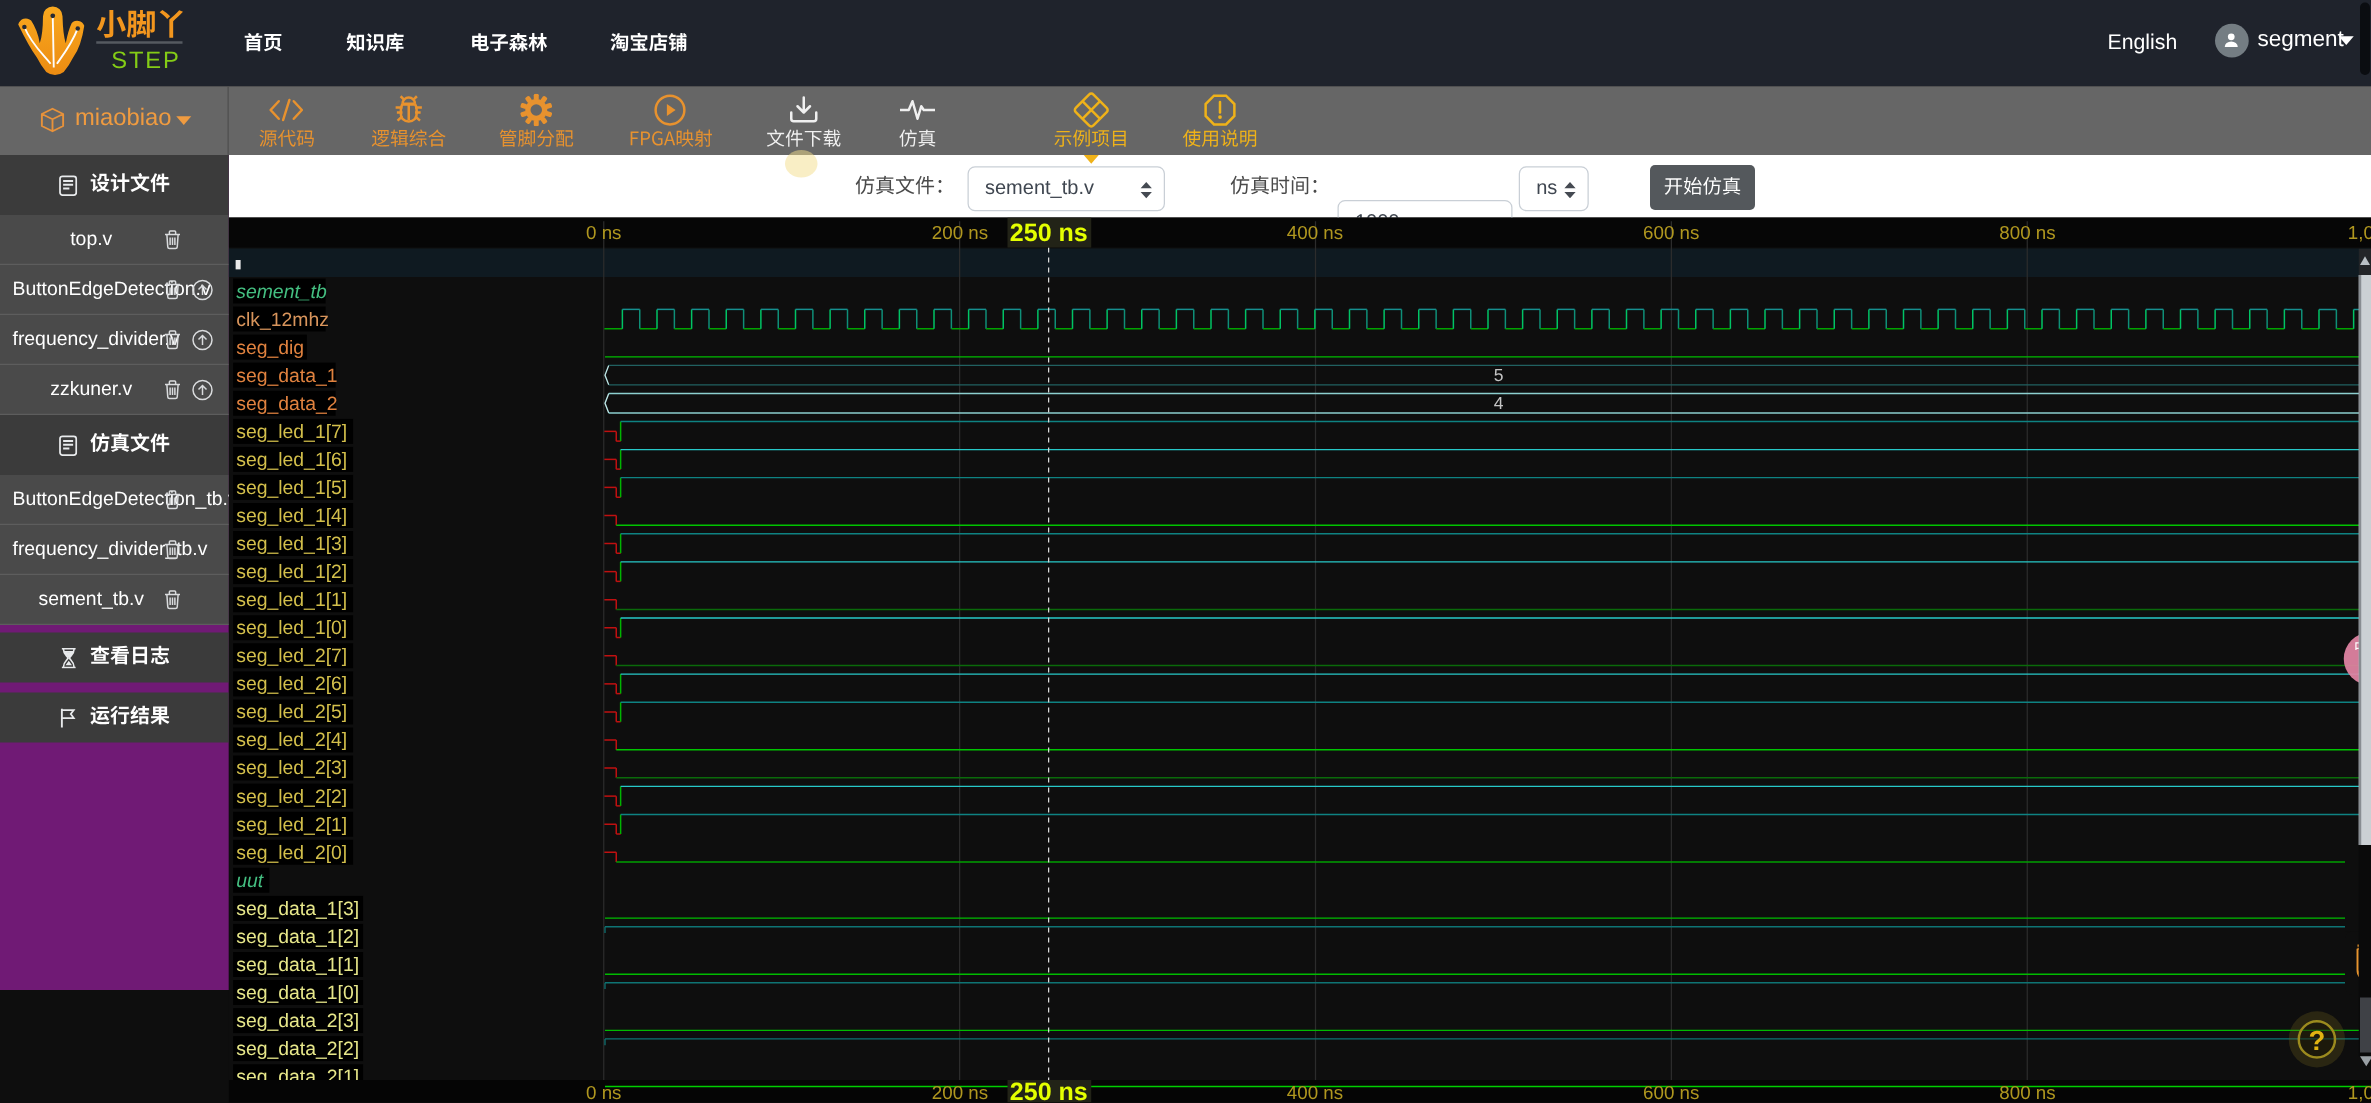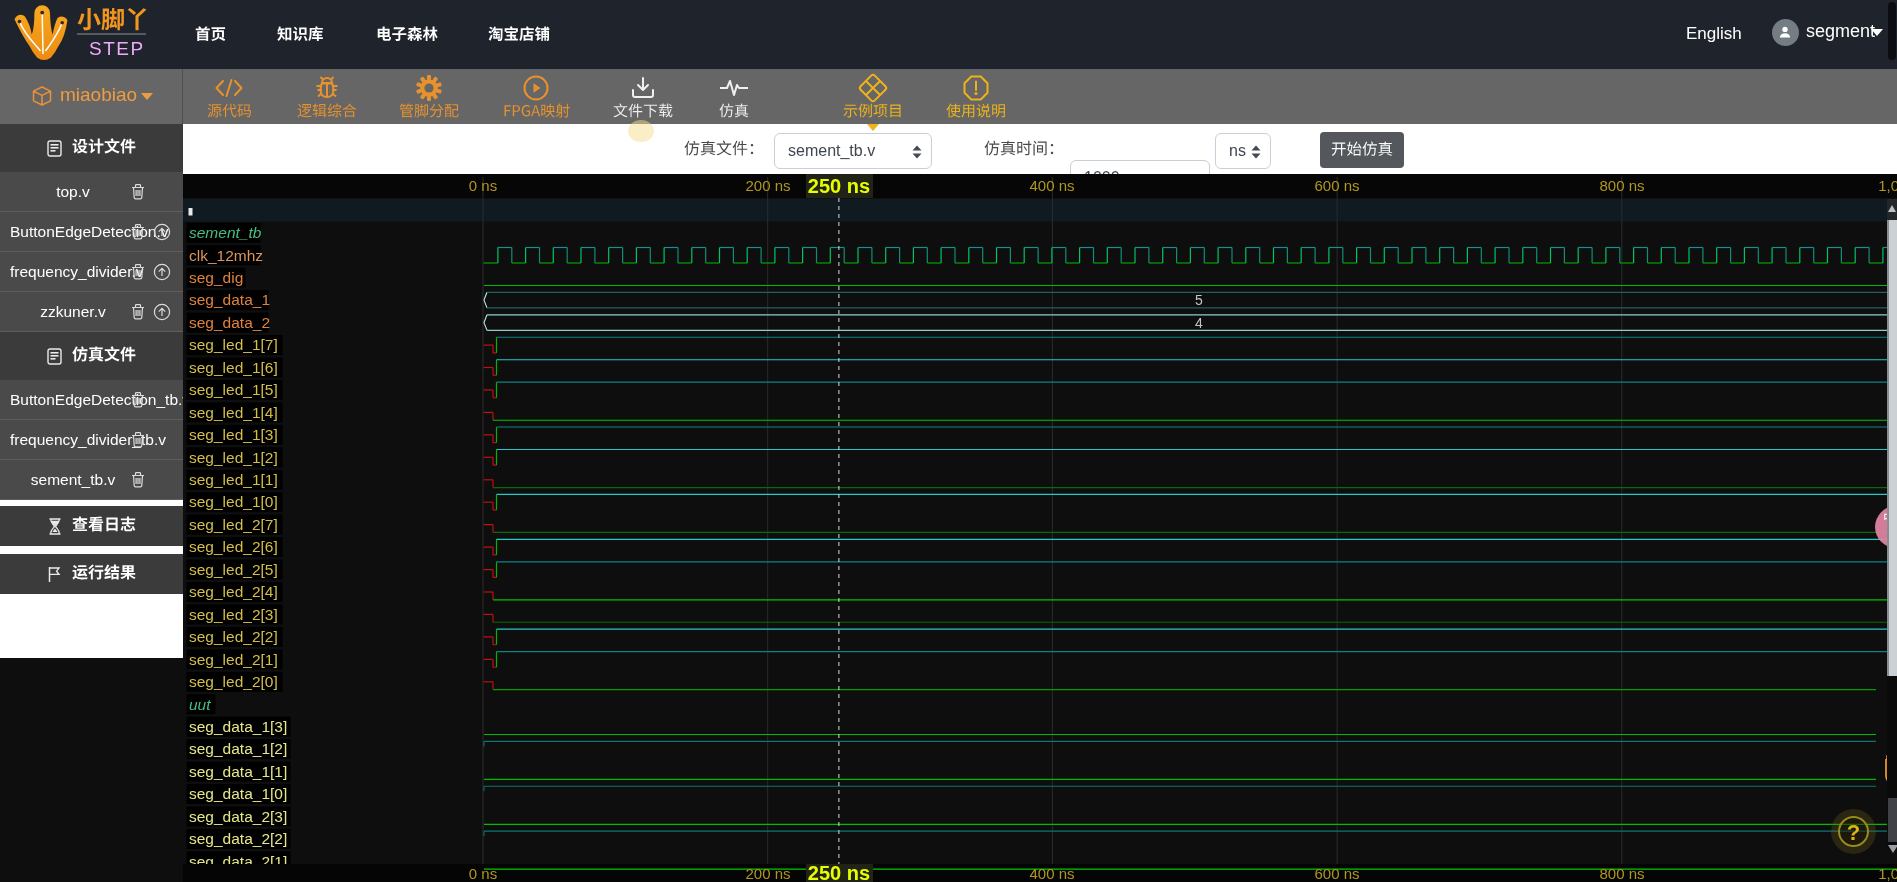--- a/index.html
+++ b/index.html
@@ -2,21 +2,21 @@
 <html lang="zh"><head>
 <meta charset="utf-8">
 <title>STEP FPGA</title>
 <style>
 * { margin:0; padding:0; box-sizing:border-box; }
 html,body { width:1897px; height:882px; overflow:hidden; background:#0e0e0e; font-family:"Liberation Sans",sans-serif; }
 .nav { position:absolute; left:0; top:0; width:1897px; height:69px; background:#1f232c; }
 .logo { position:absolute; left:14px; top:4px; }
 .lname { position:absolute; left:77px; top:7px; }
 .lline { position:absolute; left:77px; top:33px; width:69px; height:1.5px; background:#555a60; }
-.lstep { position:absolute; left:89px; top:38px; color:#f0abfc; font-size:19px; letter-spacing:1.5px;text-align:right; }
+.lstep { position:absolute; left:89px; top:38px; color:#84cc16; font-size:19px; letter-spacing:1.5px;text-align:right; }
 .nlink { position:absolute; top:26px; } .nlink svg, .tlab svg, .sht svg, .wlab svg { display:block; }
 .neng { position:absolute; top:24px; left:1686px; color:#fff; font-size:17px; }
 .avatar { position:absolute; left:1772px; top:19px; width:27px; height:27px; border-radius:50%; background:#747d83; }
 .avatar svg { position:absolute; left:5px; top:5px; }
 .uname { position:absolute; left:1806px; top:21px; color:#fff; font-size:18px; }
 .ucaret { position:absolute; left:1871px; top:29px; width:0; height:0; border-left:6px solid transparent; border-right:6px solid transparent; border-top:7px solid #fff; }
 .toolbar { position:absolute; left:0; top:69px; width:1897px; height:55px; background:#666666; }
 .tleft { position:absolute; left:0; top:0; width:183px; height:55px; border-right:1px solid #4f4f4f;text-decoration:underline; }
 .tbox { position:absolute; left:31px; top:16px; }
 .tproj { position:absolute; left:60px; top:15px; color:#ef9b40; font-size:19px; }
@@ -25,21 +25,21 @@
 .ticon { position:absolute; left:-15px; top:5px; width:30px; height:28px; display:flex; align-items:center; justify-content:center; }
 .tlab { position:absolute; top:34px; left:-60px; width:120px; display:flex; justify-content:center; }
 .extri { position:absolute; left:867px; top:124px; width:0; height:0; border-left:6px solid transparent; border-right:6px solid transparent; border-top:7px solid #efb219; z-index:5; }
 .glow { position:absolute; left:628px; top:120px; width:26px; height:22px; border-radius:50%; background:rgba(243,222,140,0.5); z-index:5; }
 .whitebar { position:absolute; left:183px; top:124px; width:1714px; height:50px; background:#fff; }
 .wlab { position:absolute; top:16px; color:#4a4a4a; font-size:16px; }
 .wsel { position:absolute; top:9px; height:36px; border:1px solid #c9cfd6; border-radius:6px; background:#fff; color:#3f4650; font-size:16px; line-height:34px; padding-left:13px; }
 .warr { position:absolute; right:9px; top:10px; width:10px; height:16px; }
 .winp { position:absolute; top:9px; height:36px; border:1px solid #c9cfd6; border-radius:6px; color:#3f4650; font-size:16px; line-height:34px; padding-left:13px;margin-top:27px; }
 .wbtn { position:absolute; left:1137px; top:8px; width:84px; height:36px; background:#54585c; border-radius:4px; display:flex; align-items:center; justify-content:center; }
-.sidebar { position:absolute; left:0; top:124px; width:183px; height:534px; background:#ffffff; }
+.sidebar { position:absolute; left:0; top:124px; width:183px; height:668px; background:#701a75; }
 .shead { position:absolute; left:0; width:183px; background:#3b3b3b; color:#fff; font-size:16px; font-weight:bold; display:flex; align-items:center; justify-content:center; gap:10px; }
 .sic { display:flex; }
 .sitem { position:absolute; left:0; width:183px; height:40px; background:#4a4a4a; border-bottom:1px solid #5d5d5d; }
 .slab { position:absolute; left:0; width:146px; top:0; height:40px; display:flex; align-items:center; justify-content:center; color:#fff; font-size:15.5px; white-space:nowrap; }
 .slong { justify-content:flex-start; padding-left:10px; width:183px; }
 .iic { position:absolute; top:11px; }
 .wave { position:absolute; left:183px; top:174px; }
 .pink { position:absolute; left:1875px; top:506px; width:42px; height:42px; border-radius:50%; background:rgba(226,132,164,0.93); color:#fff; }
 .contact { position:absolute; left:1876px; top:745px; width:30px; height:51px; background:#0e0e0e; border-radius:6px; }
 .darkbox { position:absolute; left:1876px; top:676px; width:21px; height:69px; background:#0e0e0e; }

